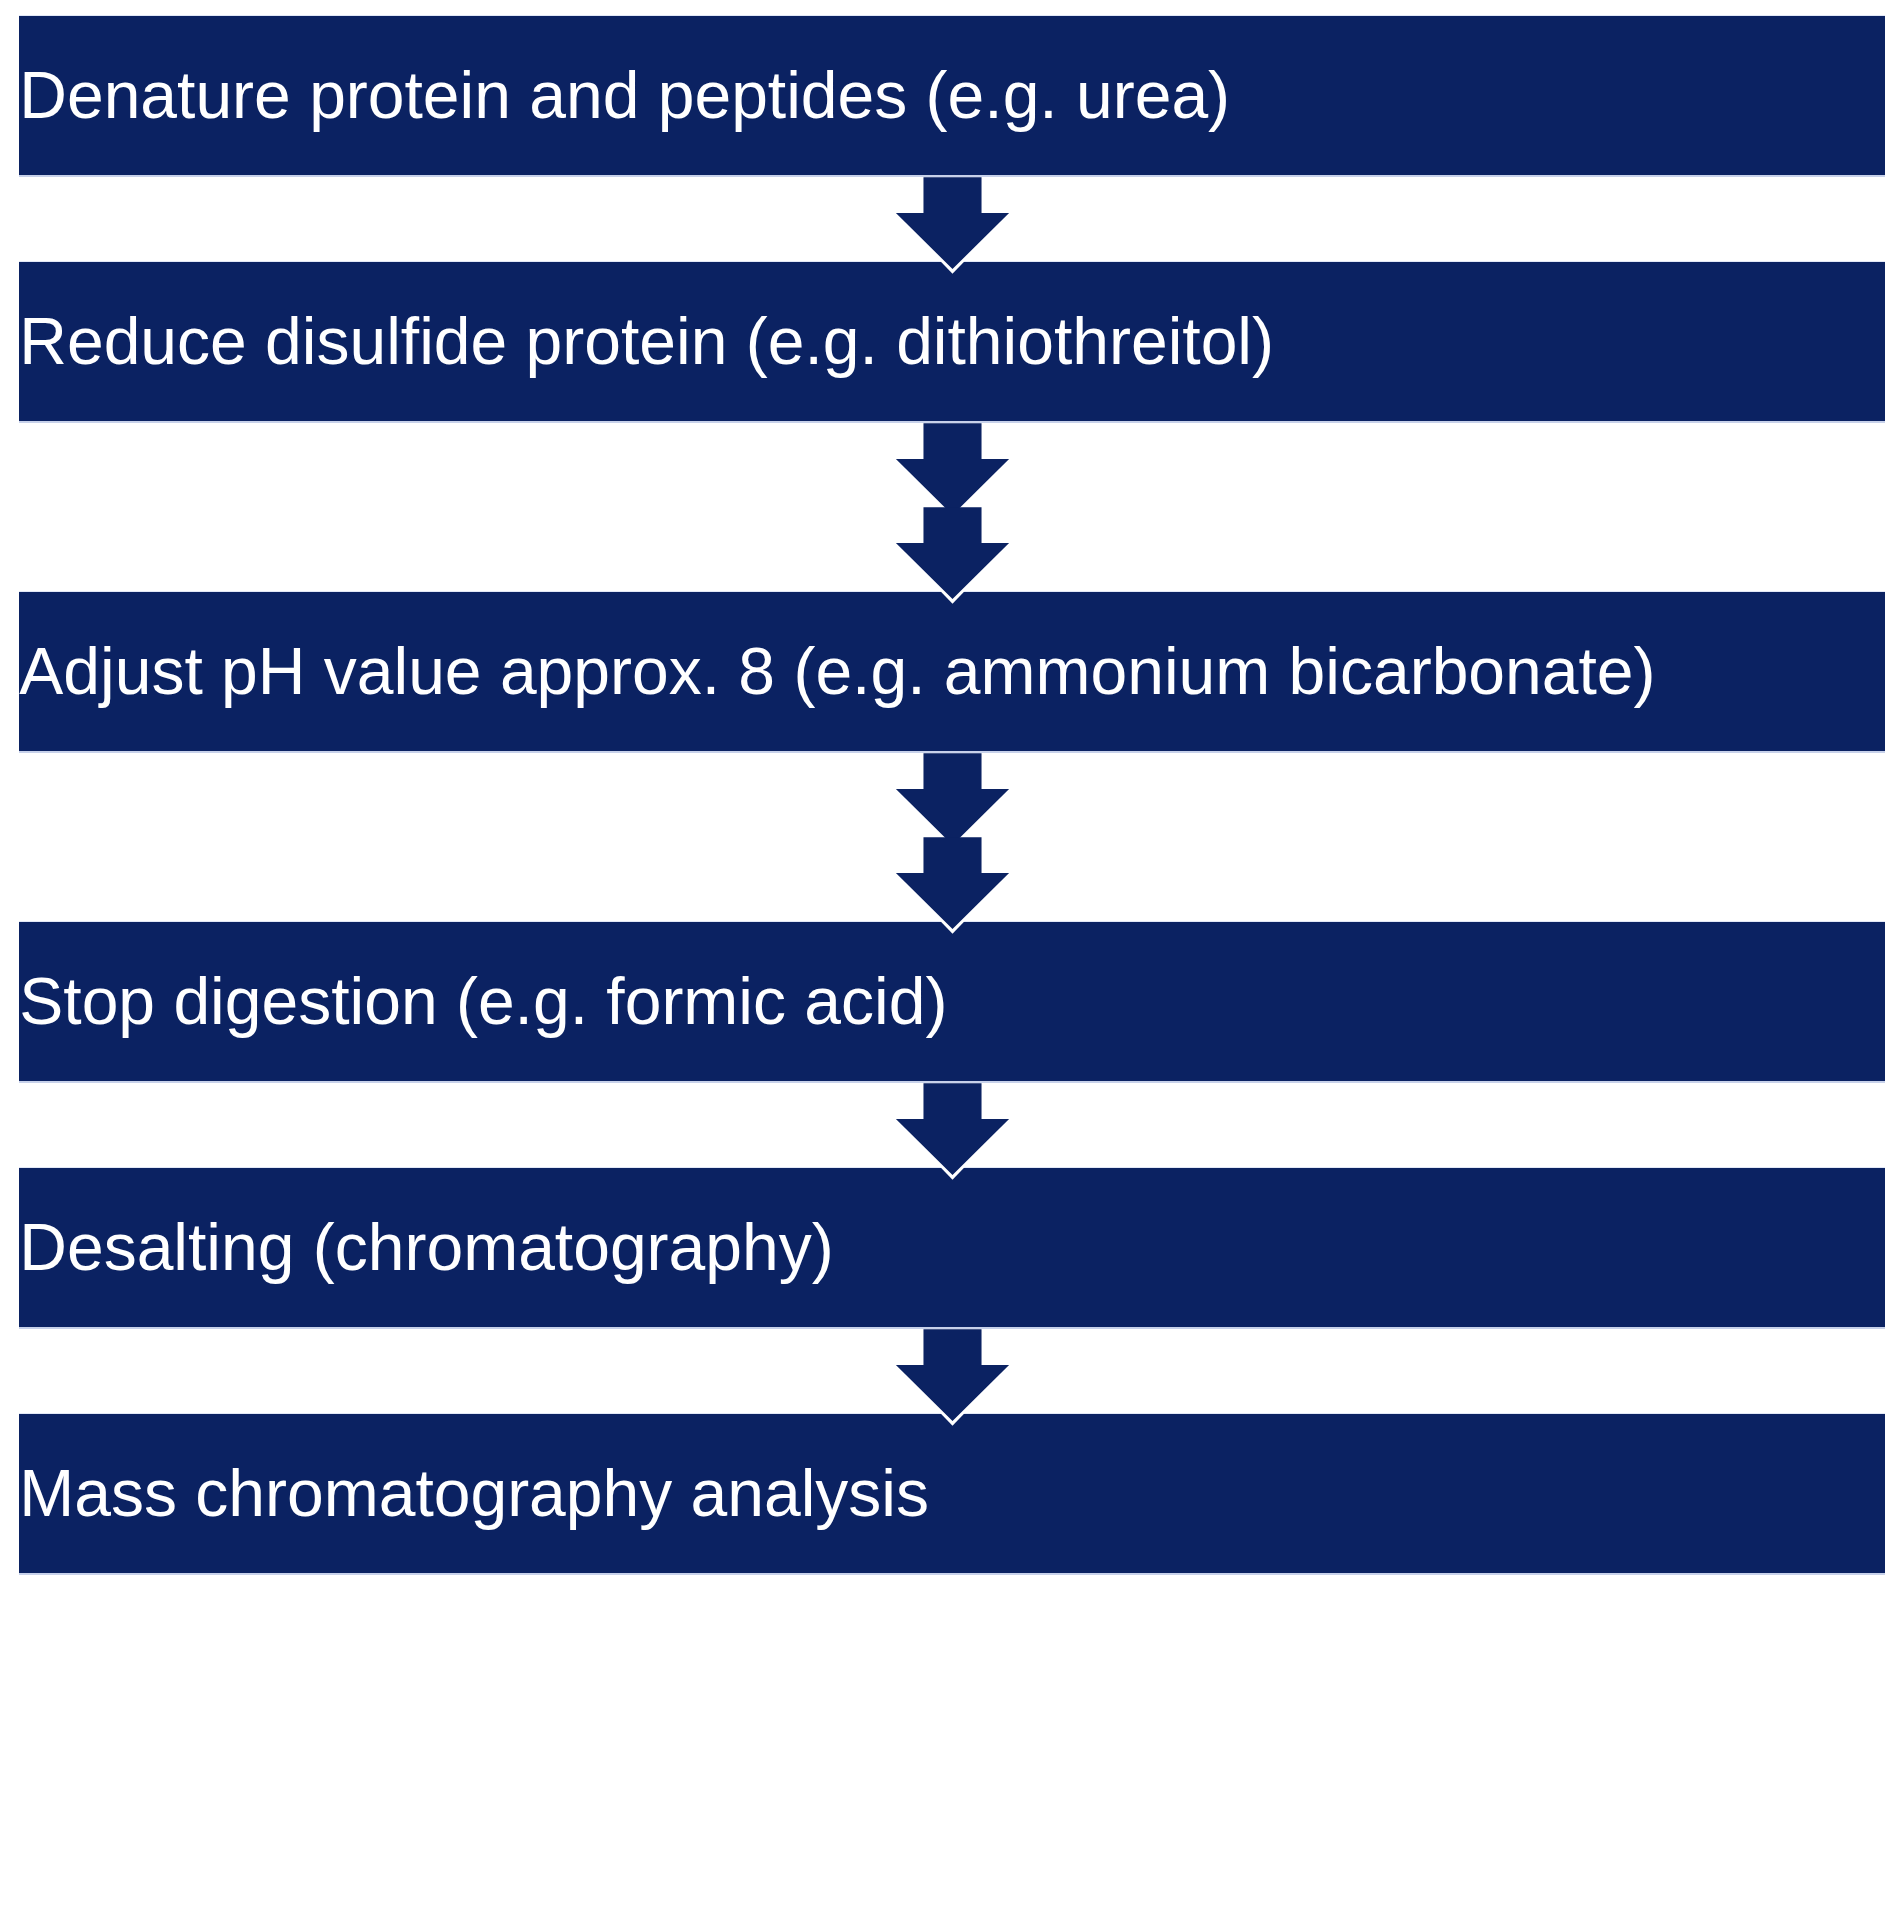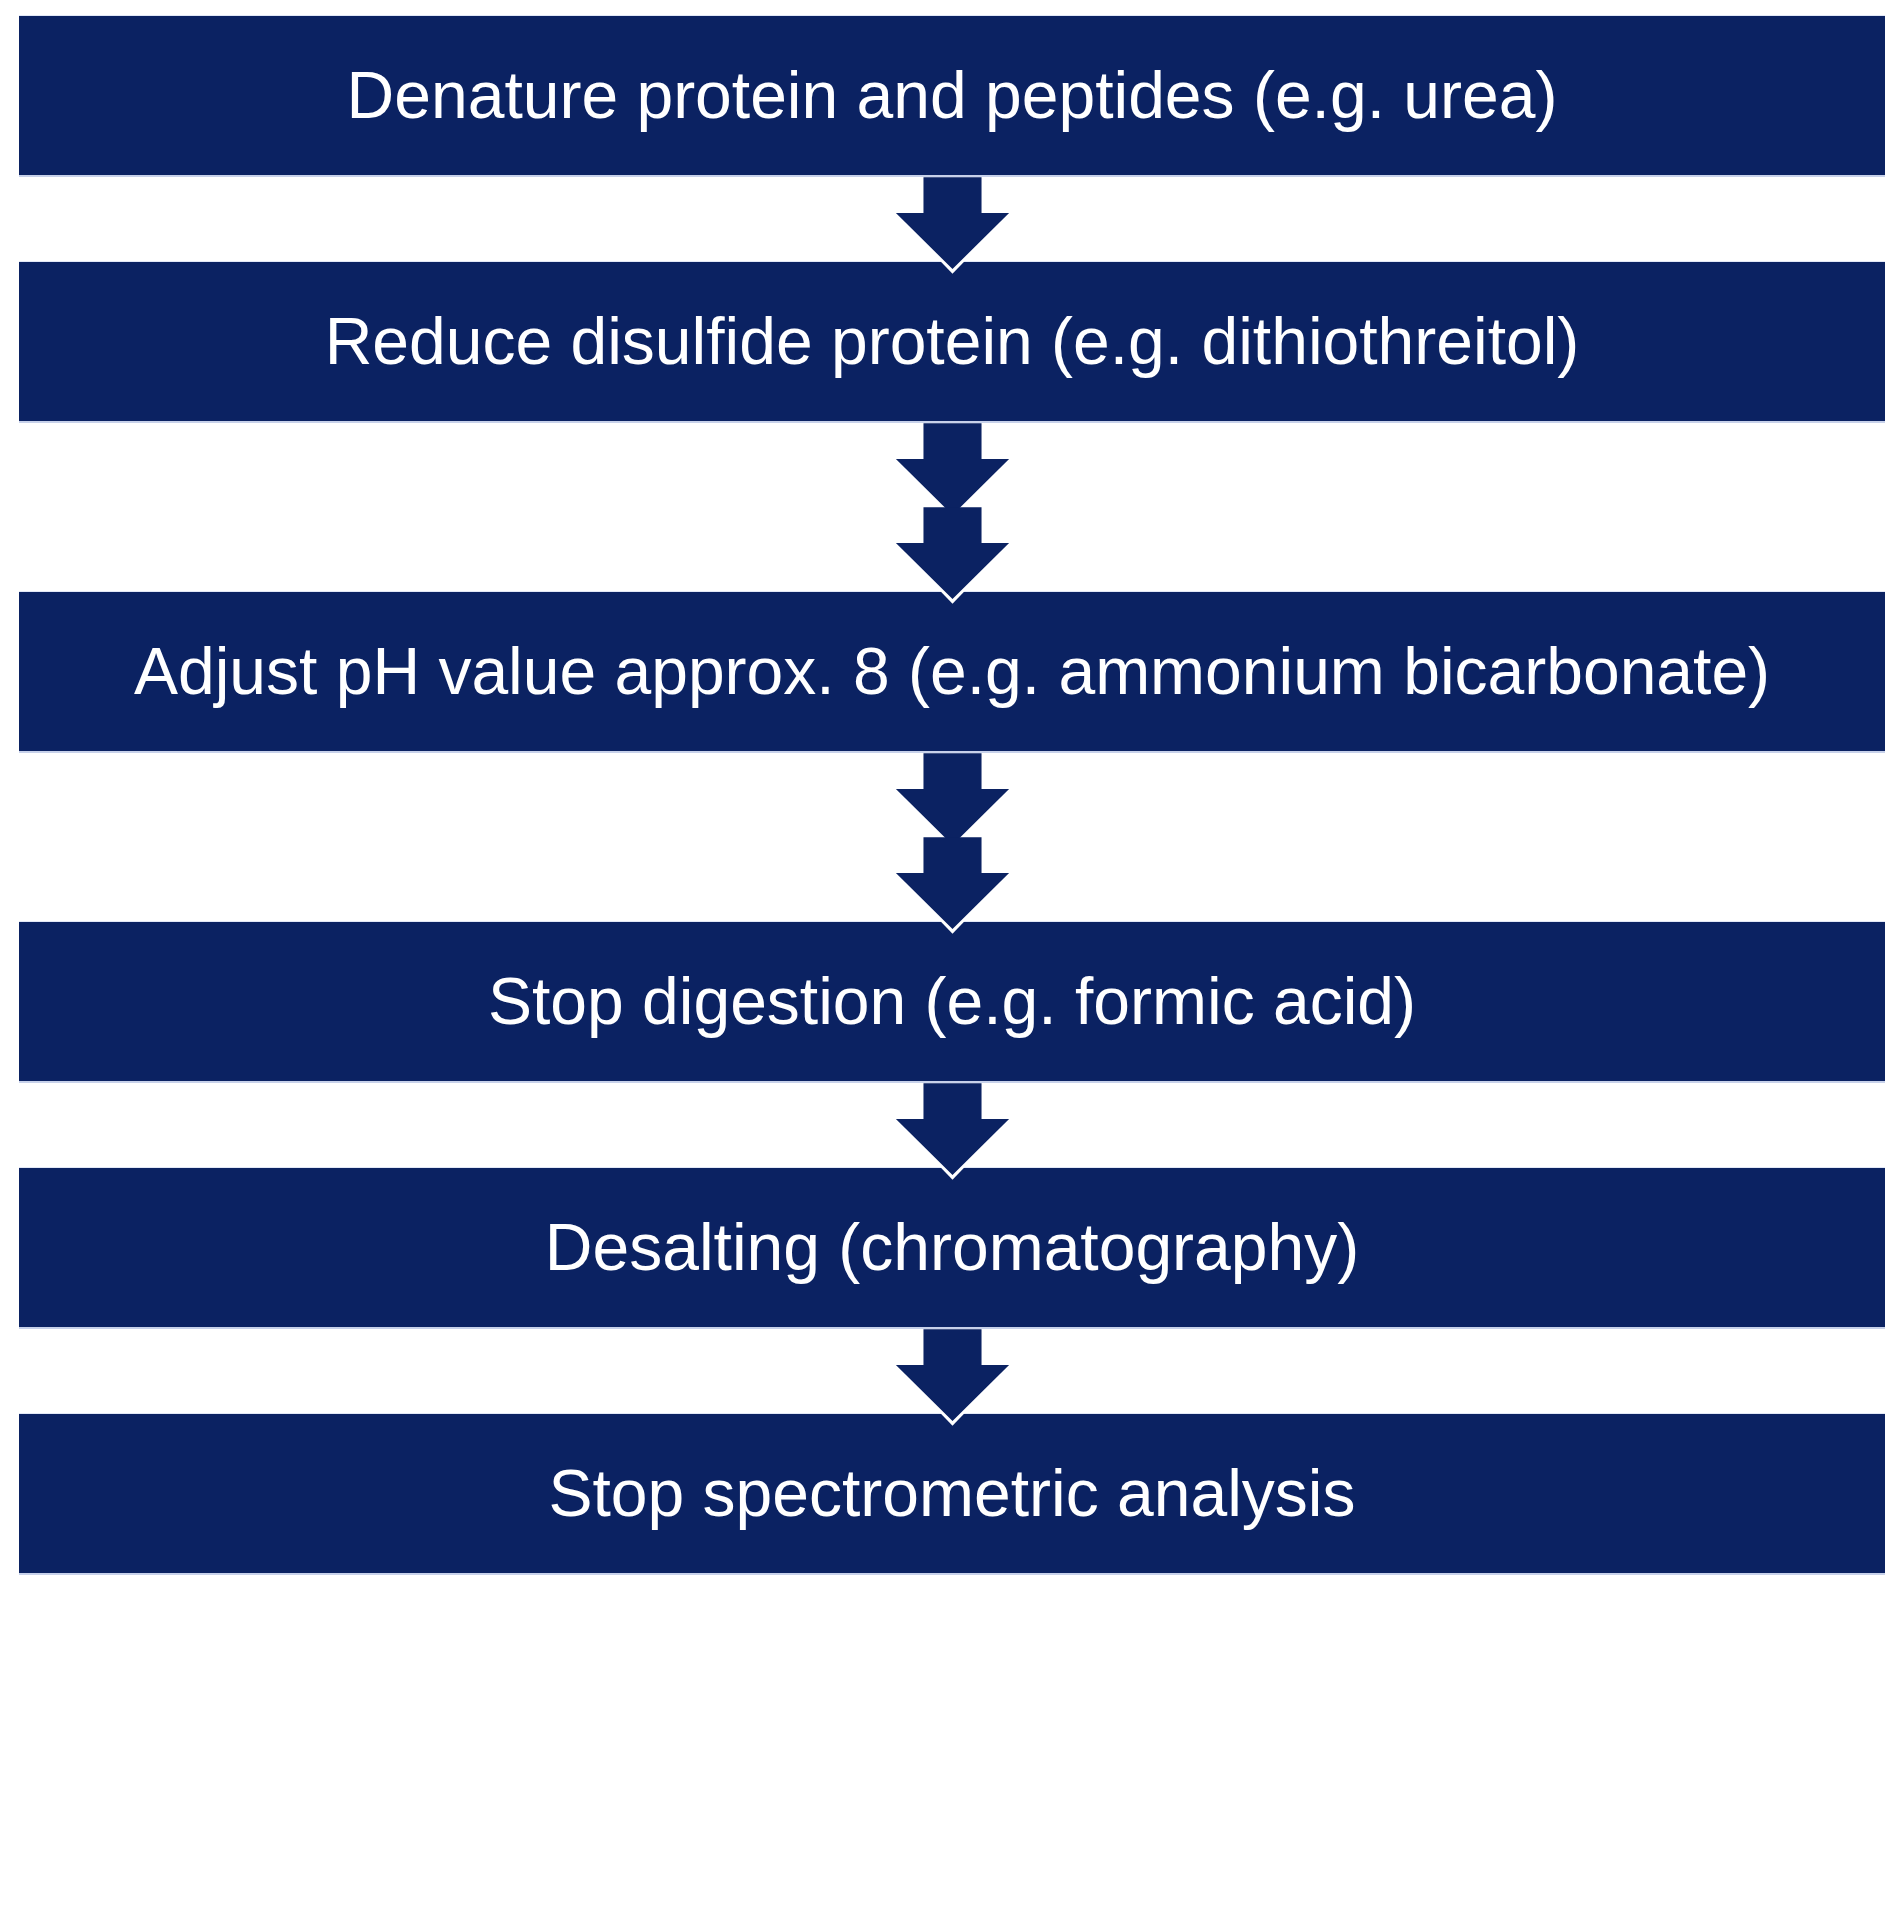--- a/index.html
+++ b/index.html
@@ -27,21 +27,20 @@
   }
   .step-bar {
     box-sizing: border-box;
     height: 162px;
     width: 100%;
     background: var(--bar);
     border-top: 1.9px solid var(--edge-lighter);
     border-bottom: 2.9px solid var(--edge-light);
     display: flex;
     align-items: center;
-    justify-content: center;
     position: relative;
     z-index: 1;
   }
   .step-label {
     color: var(--bar-text);
     font-size: 66px;
     line-height: 1;
     white-space: nowrap;
     text-align: center;
     letter-spacing: 0px;
@@ -133,16 +132,16 @@
   </div>
 
   <div class="arrow-wrap">
     <svg class="arrow-svg" viewBox="0 0 123 100" xmlns="http://www.w3.org/2000/svg" aria-hidden="true">
       <polygon class="arrow-notch" points="0,36 123,36 61.5,100"></polygon>
       <polygon class="arrow-body" points="31.5,0 91.5,0 91.5,37 120,37 61.5,95 3,37 31.5,37"></polygon>
     </svg>
   </div>
 
   <div class="step-bar">
-    <span class="step-label">Stop spectrometric analysis</span>
+    <span class="step-label">Mass chromatography analysis</span>
   </div>
 </div>
 
 
 </body></html>

